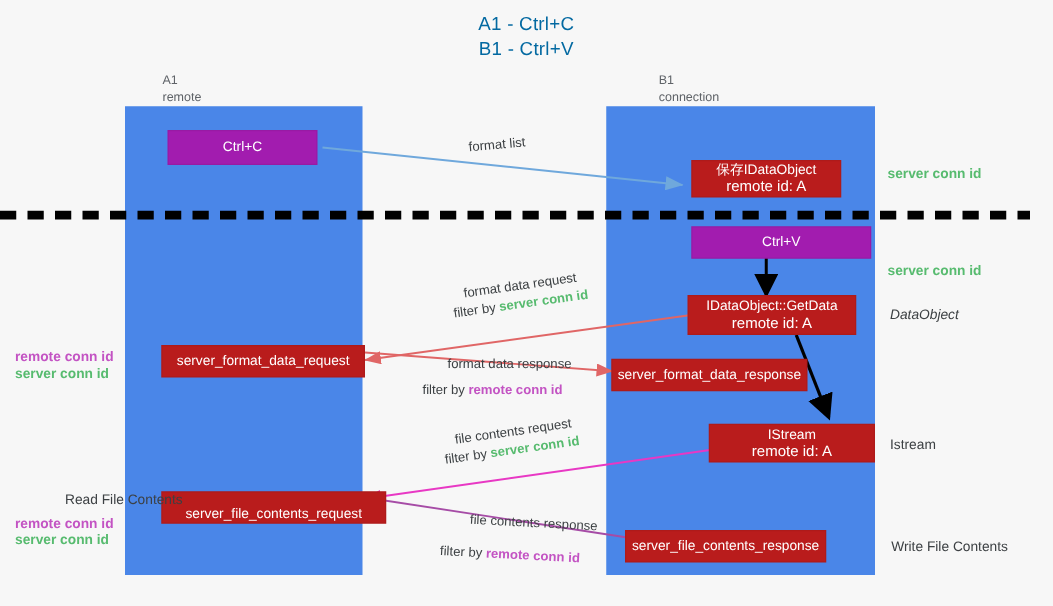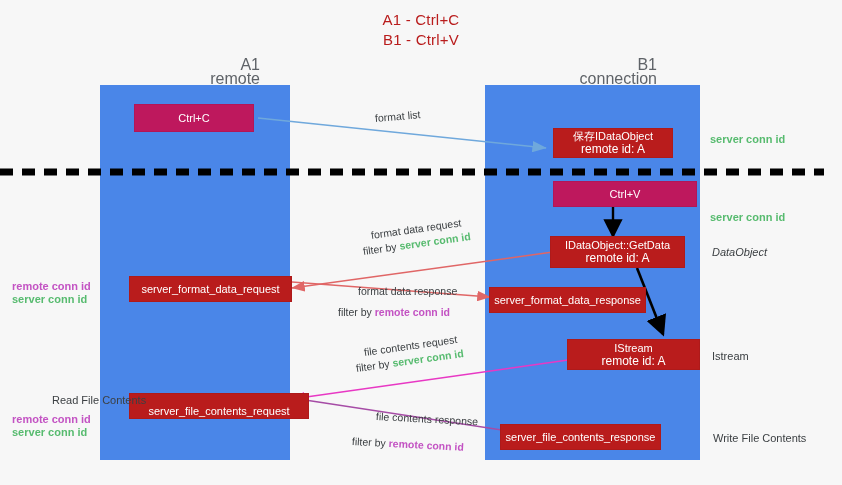--- a/index.html
+++ b/index.html
@@ -7,37 +7,37 @@
     width:842px;height:485px;
     background:#f7f7f7;
     font-family:"Liberation Sans","DejaVu Sans",sans-serif;
     position:relative;overflow:hidden;
     color:#3c4043;
   }
   #stage{position:absolute;left:0;top:0;width:842px;height:485px;}
 
   .title{
     position:absolute;left:0;top:10px;width:842px;text-align:center;
-    font-size:15px;line-height:20px;color:#b91c1c;letter-spacing:.2px;
+    font-size:15px;line-height:20px;color:#0369a1;letter-spacing:.2px;
   }
 
   .colhead{
-    position:absolute;text-align:right;font-size:16px;line-height:14px;color:#5f6368;
+    position:absolute;text-align:left;font-size:10px;line-height:14px;color:#5f6368;
   }
 
   .lane{position:absolute;background:#4a86e8;}
 
   .box{
     position:absolute;box-sizing:border-box;
     display:flex;flex-direction:column;align-items:center;justify-content:center;
     color:#ffffff;font-size:11px;line-height:13px;text-align:center;
     border:1px solid rgba(0,0,0,.06);
   }
   .box.orange{background:#b91c1c;}
-  .box.green{background:#be185d;}
+  .box.green{background:#a21caf;}
   .box .l2{font-size:12px;}
 
   .sidelabel{position:absolute;font-size:11px;line-height:14px;}
   .green-t{color:#57bb6f;font-weight:bold;}
   .purple-t{color:#c353c3;font-weight:bold;}
   .plain-t{color:#3c4043;}
   .mid{position:absolute;font-size:10.5px;line-height:14px;color:#3c4043;white-space:nowrap;}
   .mid .k{font-weight:bold;}
 
   svg{position:absolute;left:0;top:0;width:842px;height:485px;overflow:visible;}

